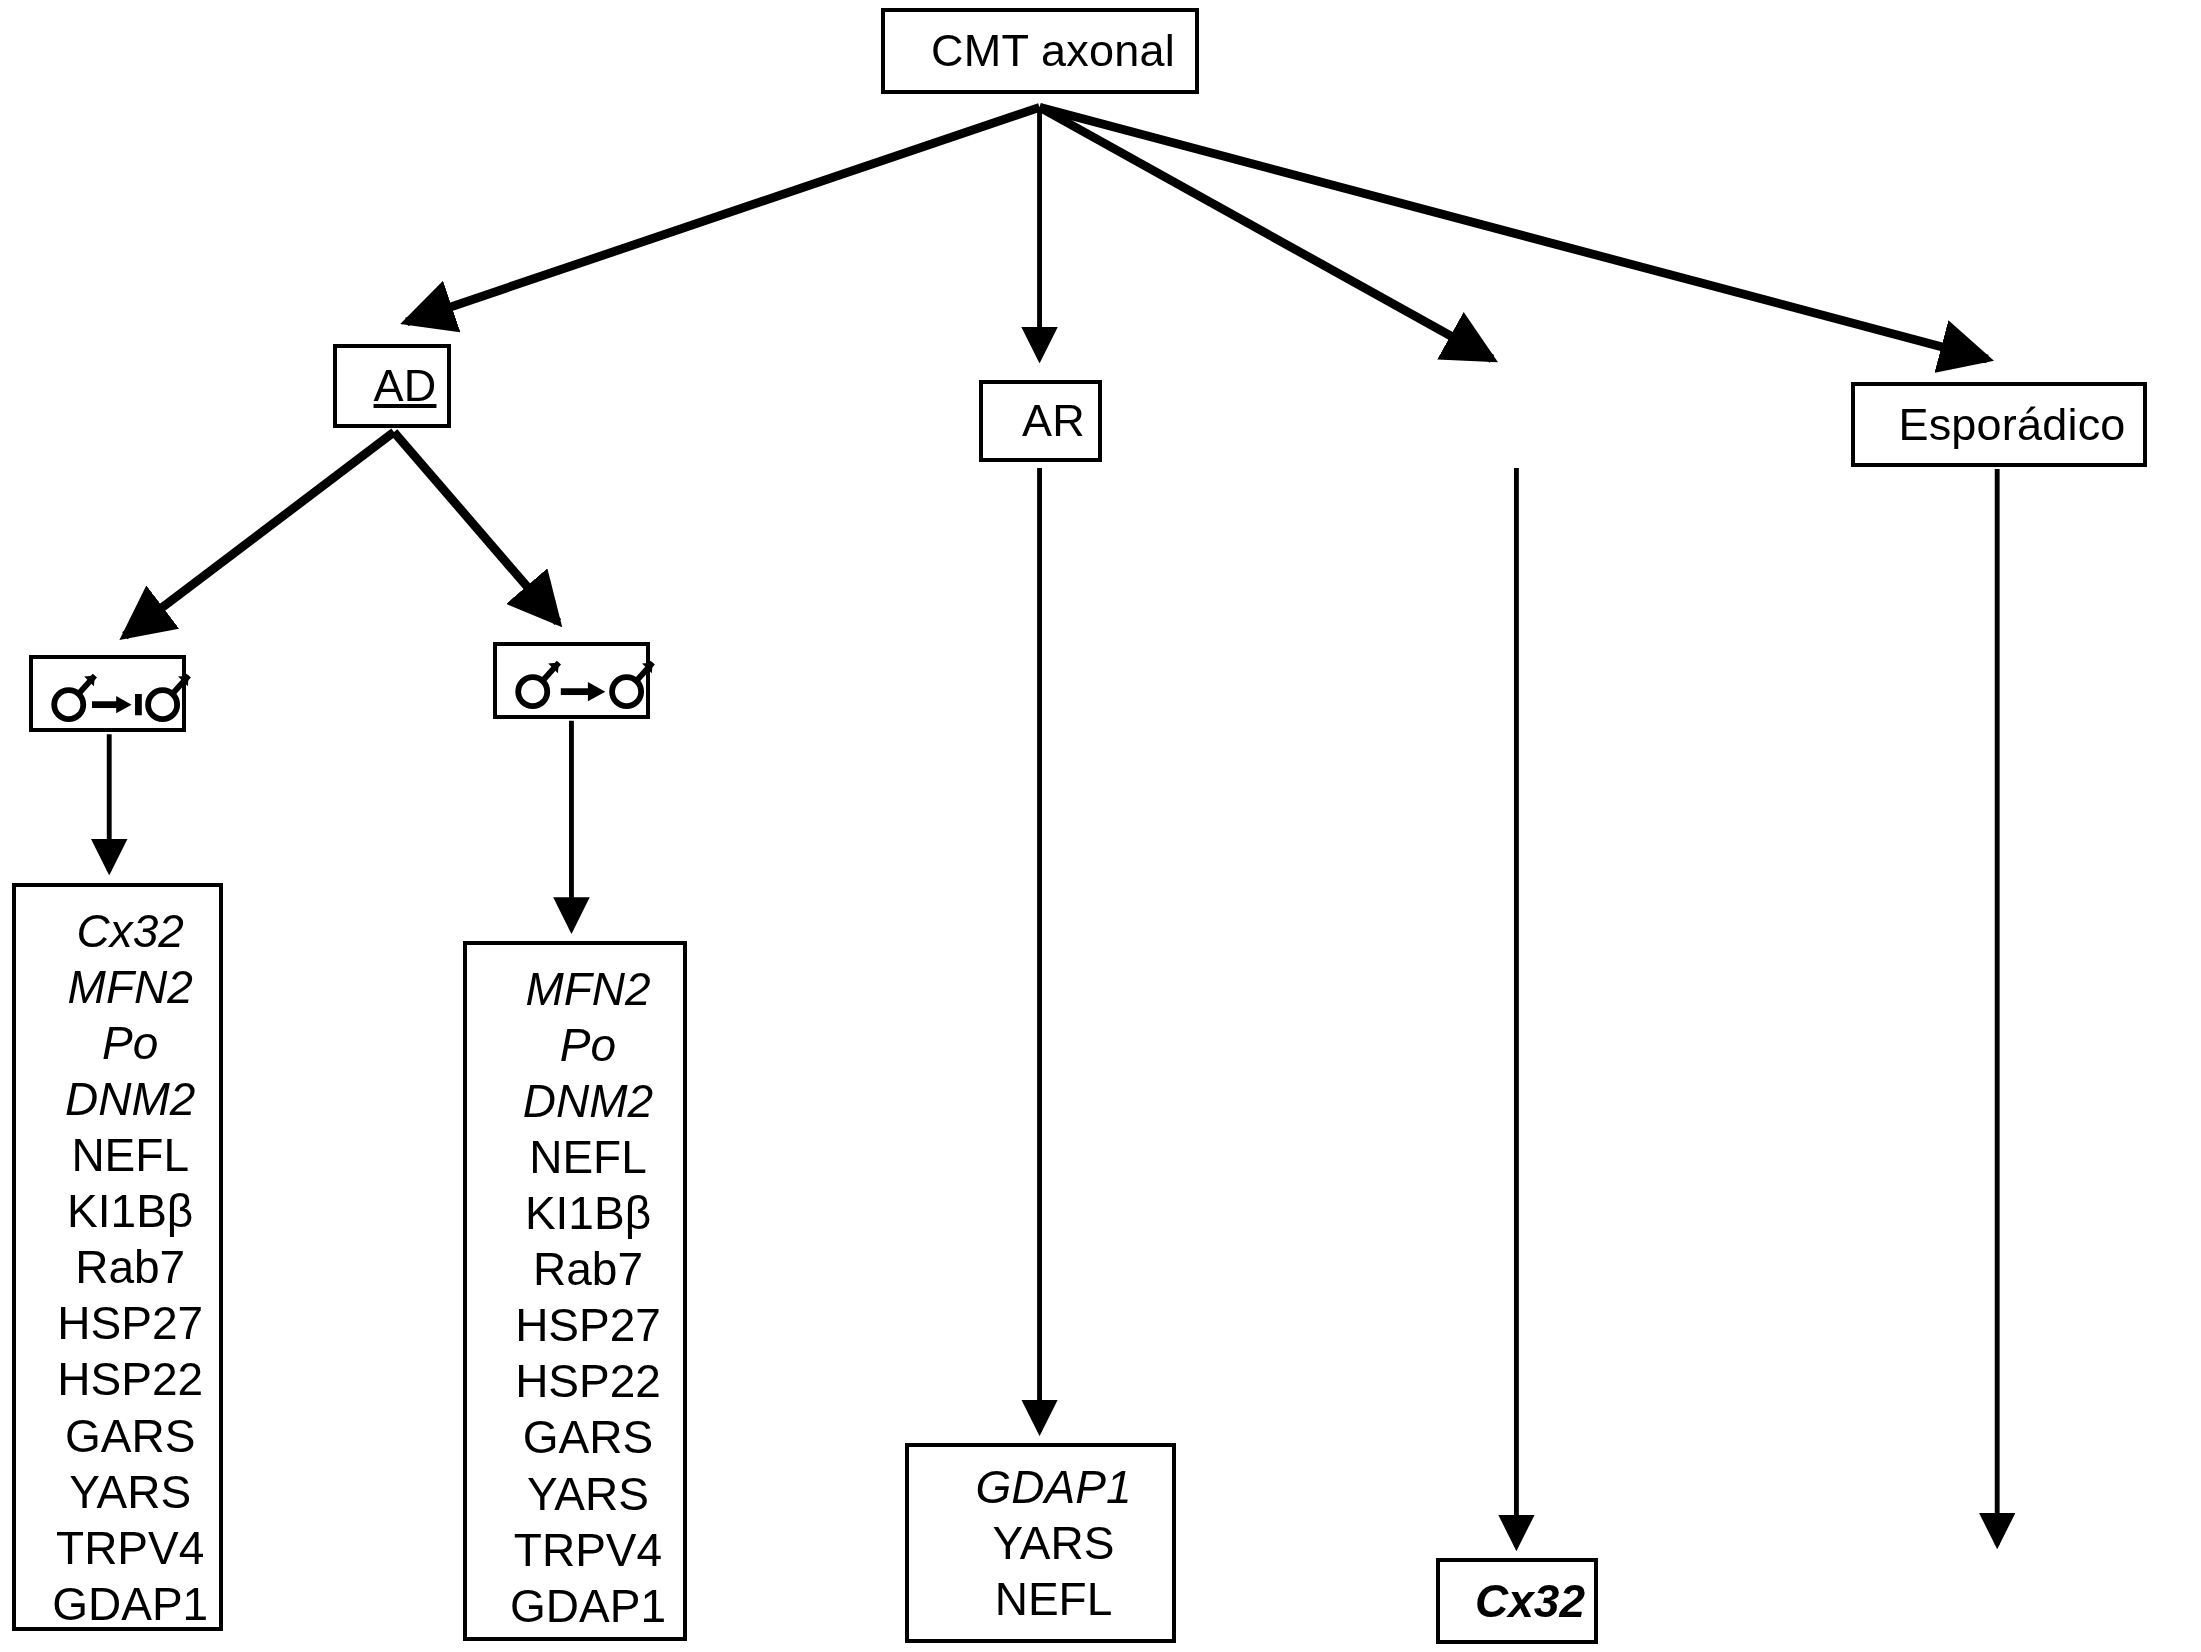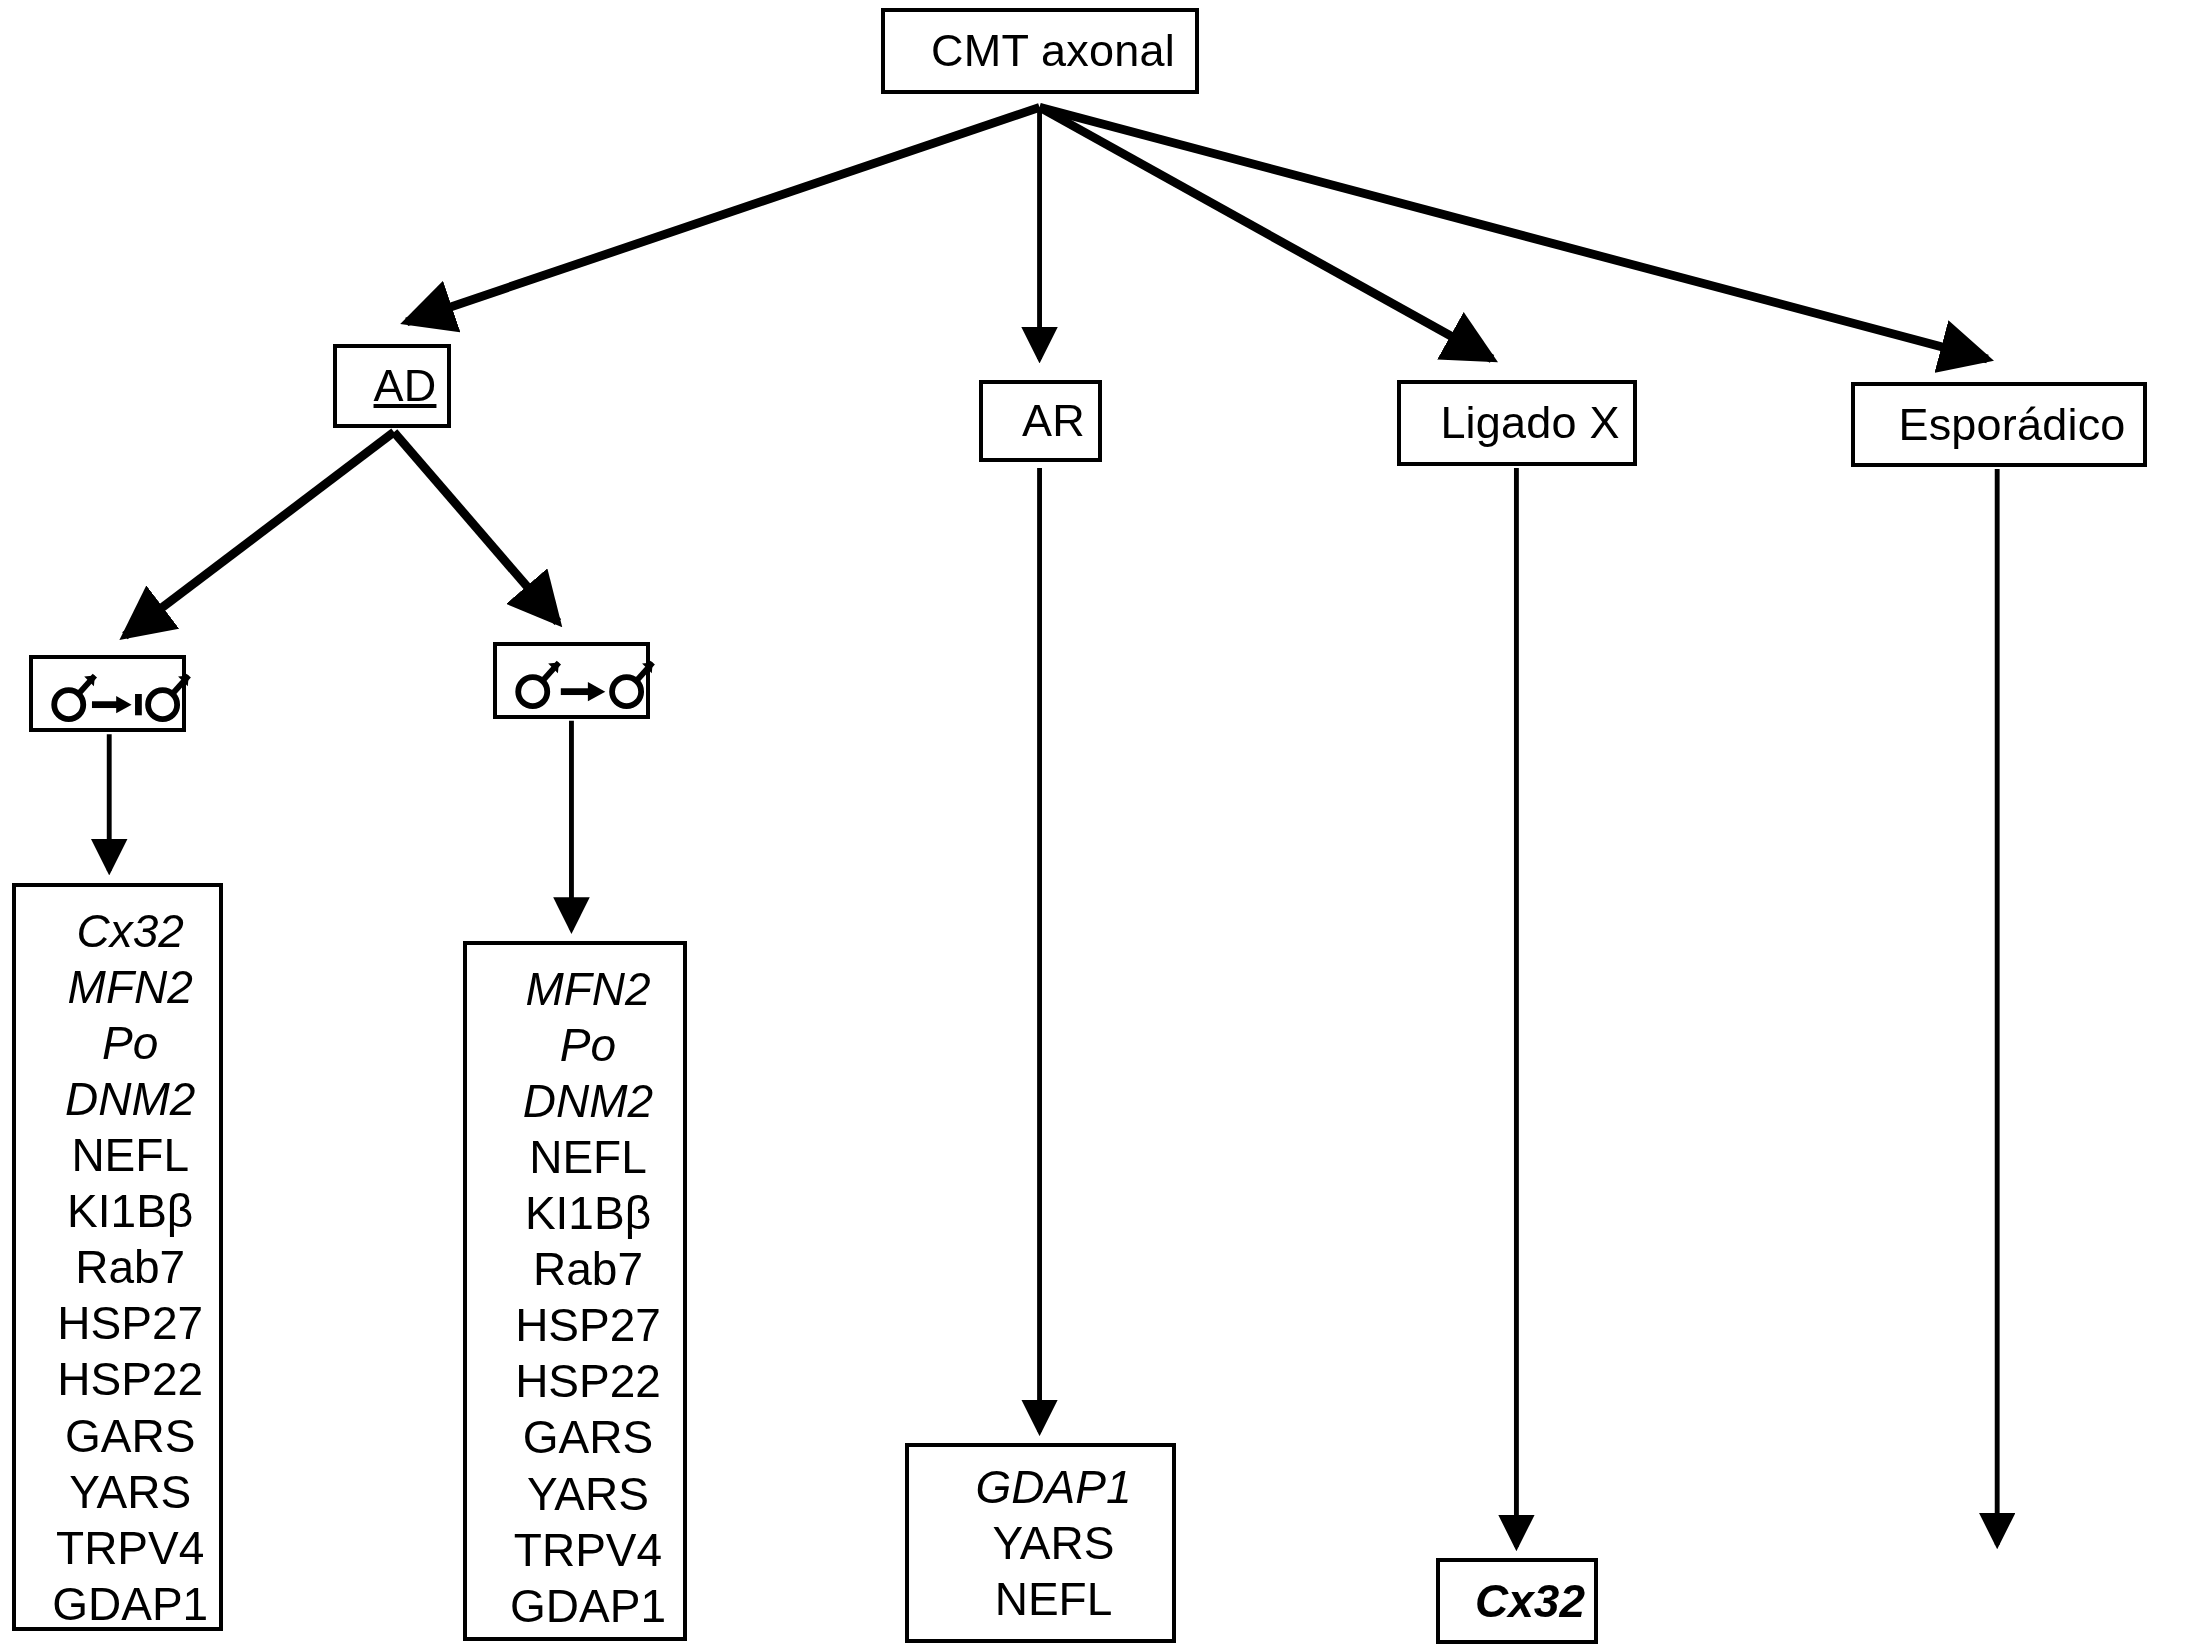--- a/index.html
+++ b/index.html
@@ -141,23 +141,20 @@
   </div>
 
   <div class="node" id="node-ad">
     <span class="lbl">AD</span>
   </div>
 
   <div class="node" id="node-ar">
     <span class="lbl">AR</span>
   </div>
 
-  <div class="node" id="node-xlink">
-    <span class="lbl">Ligado X</span>
-  </div>
 
   <div class="node" id="node-spor">
     <span class="lbl">Esporádico</span>
   </div>
 
   <div class="node" id="node-noMM">
     <div class="symbol-row">
       <svg class="sym" width="146" height="60" viewBox="0 0 150 62" xmlns="http://www.w3.org/2000/svg">
 
         <circle cx="21" cy="42" r="15" fill="none" stroke="#000000" stroke-width="6"></circle>

